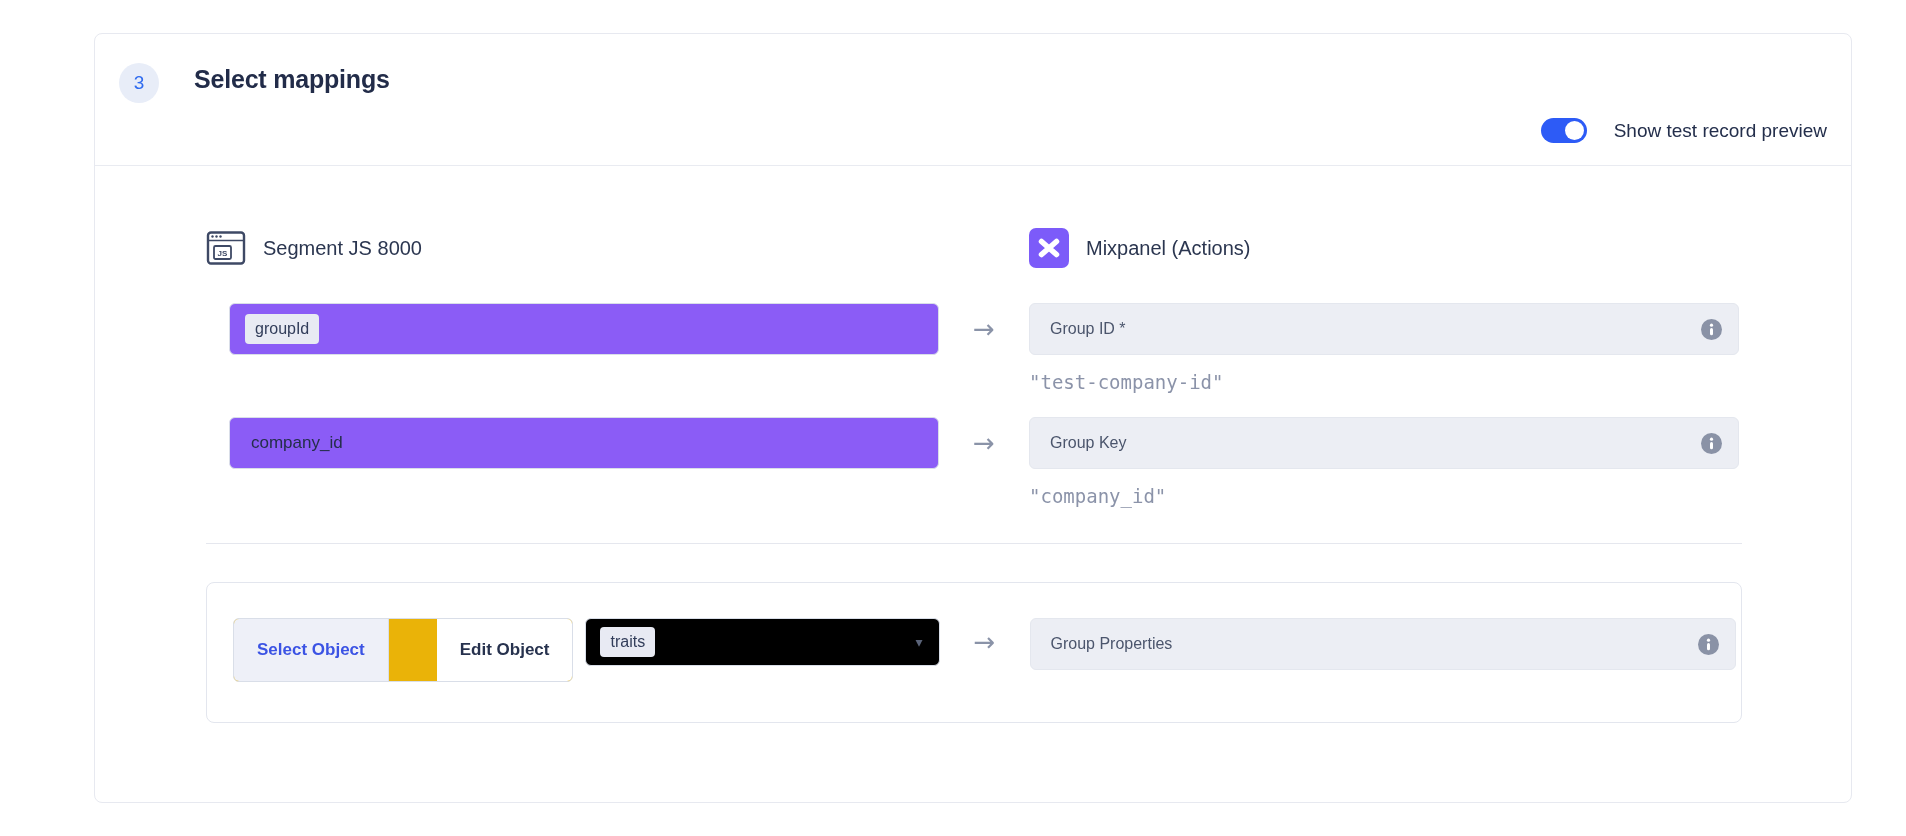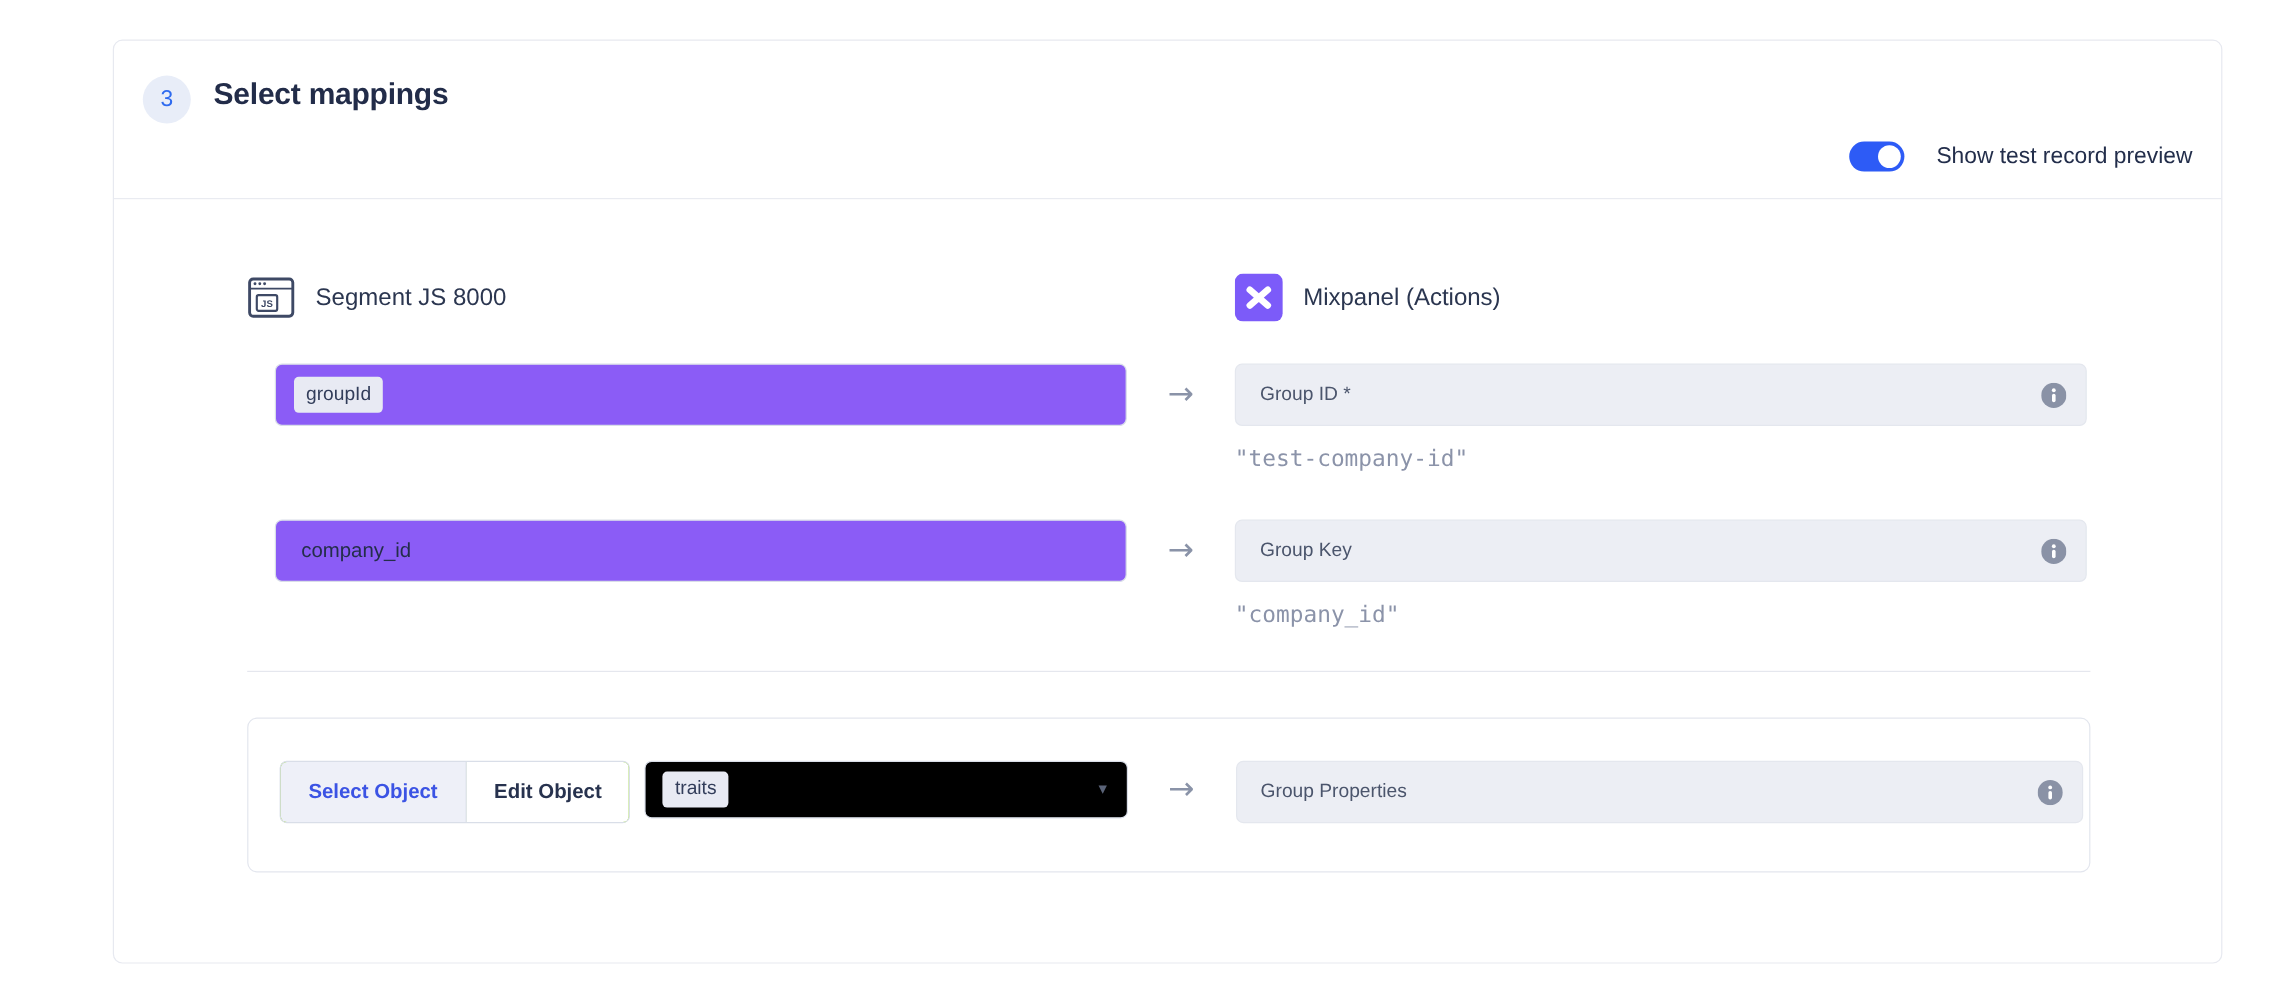--- a/index.html
+++ b/index.html
@@ -16,40 +16,40 @@
   
   .card-header {
     position:relative; height:132px; border-bottom:1px solid #E9EBF1;
     display:flex; align-items:flex-start; padding:29px 24px 0 24px;
   }
   .step-badge {
     width:40px; height:40px; border-radius:50%; background:#E8EDF8;
     color:#2F6BEF; font-size:19px; font-weight:500;
     display:flex; align-items:center; justify-content:center; flex:none;
   }
-  .header-text { margin-left:19px;text-align:center; }
+  .header-text { margin-left:35px;text-align:center; }
   .title { margin:2px 0 0 0; font-size:25px; font-weight:700; color:#222C49; letter-spacing:-0.2px; }
   .subtitle { margin:14px 0 0 0; font-size:19px; color:#566077; }
   .toggle-wrap { position:absolute; right:24px; top:84px; display:flex; align-items:center; gap:27px; }
   .toggle {
     width:46px; height:25px; border-radius:13px; background:#2D5BF6;
     position:relative; cursor:pointer; flex:none;
   }
   .toggle-knob { position:absolute; top:3px; right:3px; width:19px; height:19px; border-radius:50%; background:#fff; }
   .toggle-label { font-size:19px; color:#232E4B; }
 
   
   .card-body { padding:62px 109px 0 111px; }
   .cols-header { display:flex; align-items:center; margin-bottom:35px; }
   .col { display:flex; align-items:center; gap:17px; font-size:20px; color:#2B3650; }
   .col-src { width:823px;text-align:right; }
   .icon-box { display:flex; align-items:center; flex:none; }
 
   .map-row { display:flex; align-items:flex-start; }
-  .map-row.second { margin-top:40px; }
+  .map-row.second { margin-top:24px; }
   .row-left { width:733px; padding-left:23px; }
   .input-box {
     width:710px; height:52px; background:#8b5cf6; border:1px solid #D9DEE8;
     border-radius:6px; display:flex; align-items:center; padding-left:15px; cursor:text;
   }
   .chip {
     background:#E8EAF3; border-radius:4px; padding:5px 10px;
     font-size:16px; color:#323D5A; line-height:1.2;
   }
   .input-text { font-size:17px; color:#242E4A; padding-left:6px; }
@@ -68,22 +68,22 @@
 
   .divider { height:1px; background:#E5E7EE; margin-top:36px; }
 
   
   .object-card {
     margin-top:38px; border:1px solid #E3E6EE; border-radius:8px;
     display:flex; align-items:flex-start; padding:35px 5px 40px 26px;
   }
   .obj-left { width:710px; display:flex; gap:12px; }
   .btn-group {
-    display:flex; height:52px; border:1px solid #D9DEE8; border-radius:6px;
-    overflow:hidden; background:#84cc16; flex:none;
+    display:flex; height:64px; border:1px solid #D9DEE8; border-radius:6px;
+    overflow:hidden; background:#eab308; flex:none;gap:48px;
   }
   .seg-btn {
     height:100%; padding:0 23px; display:flex; align-items:center;
     font-size:17px; font-weight:600; color:#27324E; background:#fff;
     border:none; cursor:pointer; font-family:inherit;
   }
   .seg-btn.active { background:#EEF0F8; color:#3B53E4; border-right:1px solid #D9DEE8; }
   .dropdown {
     flex:1; height:48px; background:#000000; border:1px solid #D9DEE8; border-radius:6px;
     display:flex; align-items:center; padding:0 16px 0 14px; cursor:pointer;

